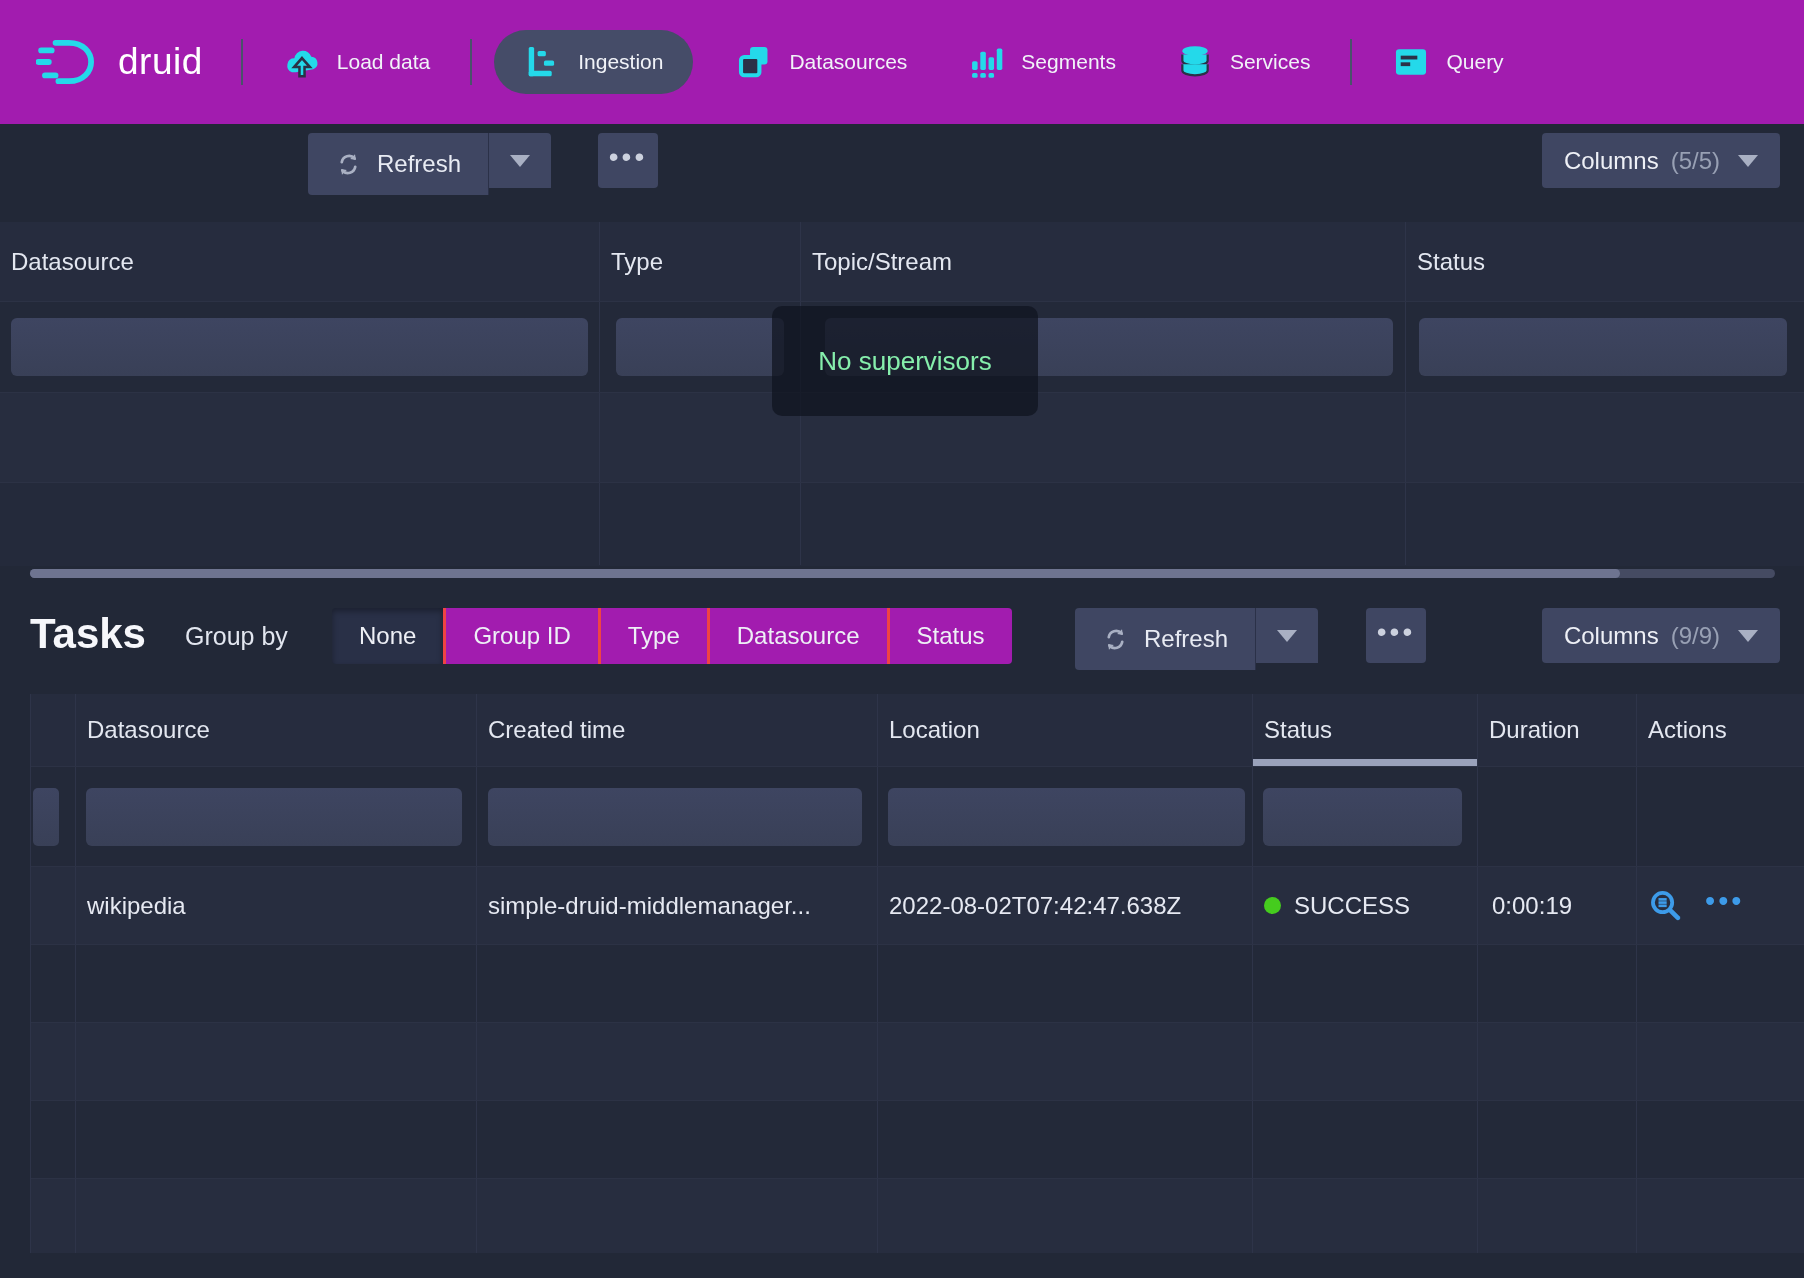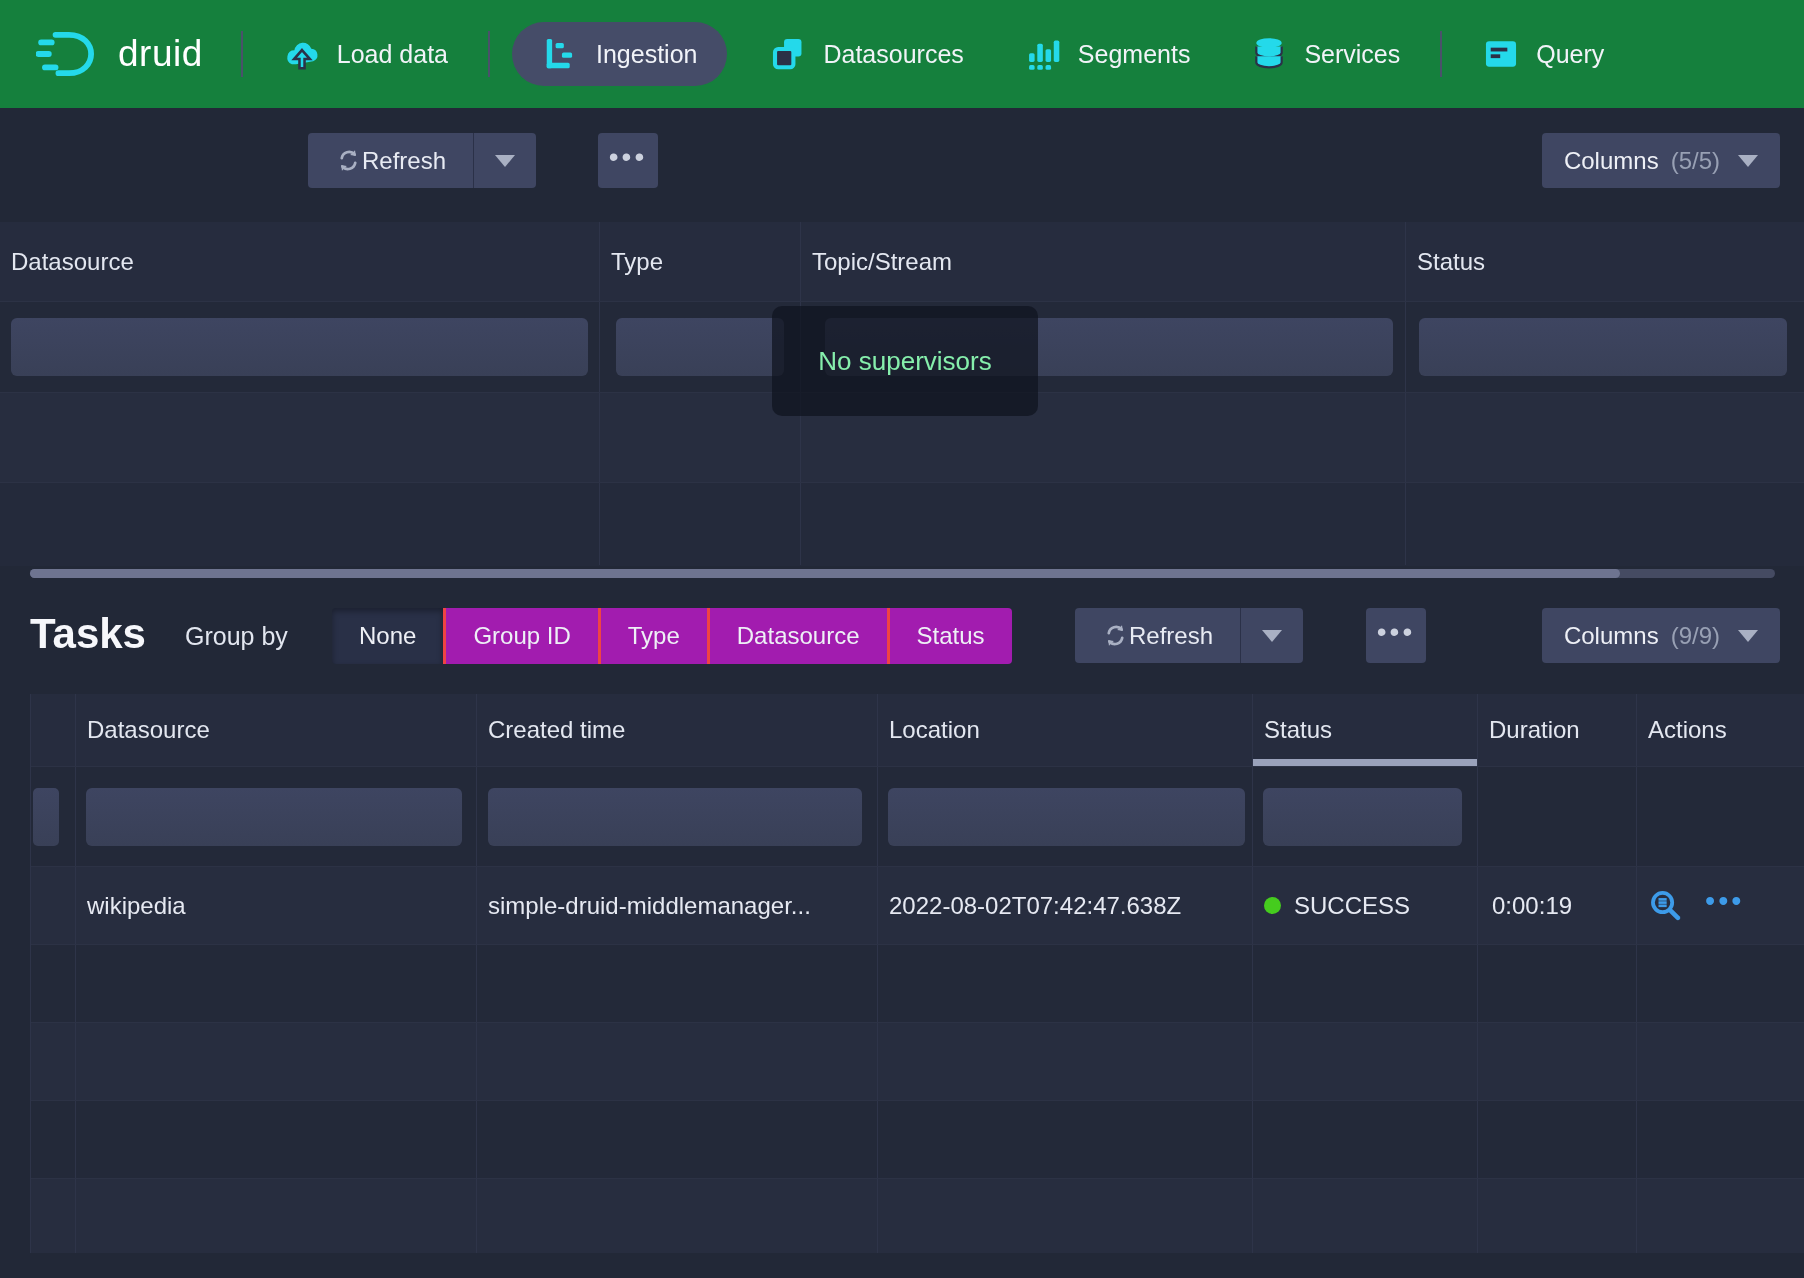--- a/index.html
+++ b/index.html
@@ -1,32 +1,32 @@
 <!DOCTYPE html>
 <html><head>
 <meta charset="utf-8">
 <style>
   * { margin:0; padding:0; box-sizing:border-box; }
   html,body { background:#1a1f2c; }
   body { font-family:"Liberation Sans","DejaVu Sans",sans-serif; }
   .app { position:relative; width:1804px; height:1278px; background:#222837; overflow:hidden; color:#e8ebf3; }
 
   
-  .nav { position:absolute; top:0; left:0; width:100%; height:108px; background:#15803d; display:flex; align-items:center; padding-left:36px; }
+  .nav { position:absolute; top:0; left:0; width:100%; height:124px; background:#a21caf; display:flex; align-items:center; padding-left:36px; }
   .brand { display:flex; align-items:center; gap:16px; margin-right:28px; cursor:pointer; }
   .brand-text { font-size:37px; color:#ffffff; letter-spacing:.5px; }
   .nav-divider { width:2px; height:46px; background:#4a516b; margin:0 10px; }
-  .nav-item { display:flex; align-items:center; gap:16px; padding:0 30px; height:100%; font-size:25px; color:#f1f3f8; cursor:pointer; white-space:nowrap; }
+  .nav-item { display:flex; align-items:center; gap:16px; padding:0 30px; height:100%; font-size:21px; color:#f1f3f8; cursor:pointer; white-space:nowrap; }
   .nav-item.active { height:64px; background:#454c68; border-radius:32px; margin:0 12px; }
   .nav-icon { width:38px; height:38px; flex:0 0 auto; }
 
   
   .btn { display:flex; align-items:center; background:#3f4662; border-radius:4px; height:55px; color:#eef0f6; font-size:24px; cursor:pointer; }
   .btn-split { display:flex; border-radius:4px; overflow:hidden; }
-  .btn-split .main { display:flex; align-items:center; padding:0 27px; background:#3f4662; height:55px; font-size:24px; cursor:pointer; border-right:1px solid #2b3148; }
+  .btn-split .main { display:flex; align-items:center; gap:15px; padding:0 27px; background:#3f4662; height:62px; font-size:24px; cursor:pointer; border-right:1px solid #2b3148; }
   .btn-split .caret-seg { width:62px; height:55px; background:#3f4662; display:flex; align-items:center; justify-content:center; cursor:pointer; }
   .caret { width:0; height:0; border-left:10px solid transparent; border-right:10px solid transparent; border-top:12px solid #a9b0c3; }
   .more-btn { width:60px; justify-content:center; }
   .dots { color:#ccd1de; font-size:28px; letter-spacing:3px; line-height:0; padding-bottom:8px; }
   .columns-btn { padding:0 22px; gap:12px; }
   .muted { color:#98a0b4; }
   .refresh-svg { width:27px; height:27px; }
 
   
   .sup-header, .tasks-header { position:absolute; left:0; width:100%; }

